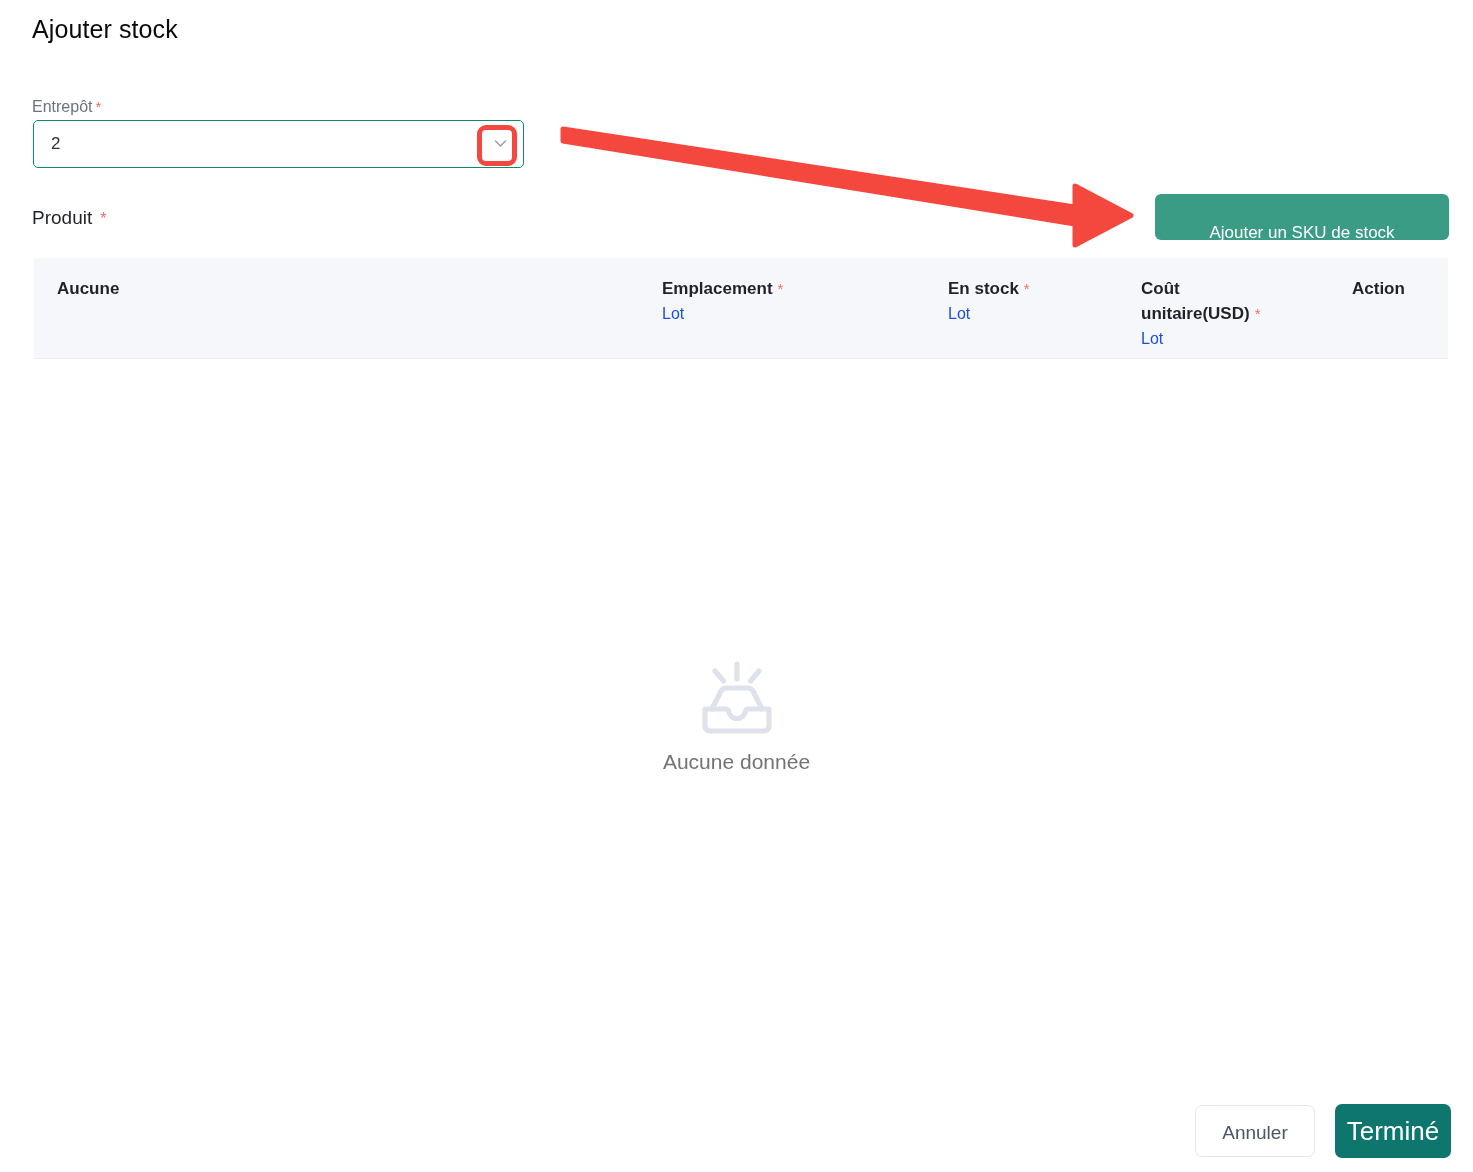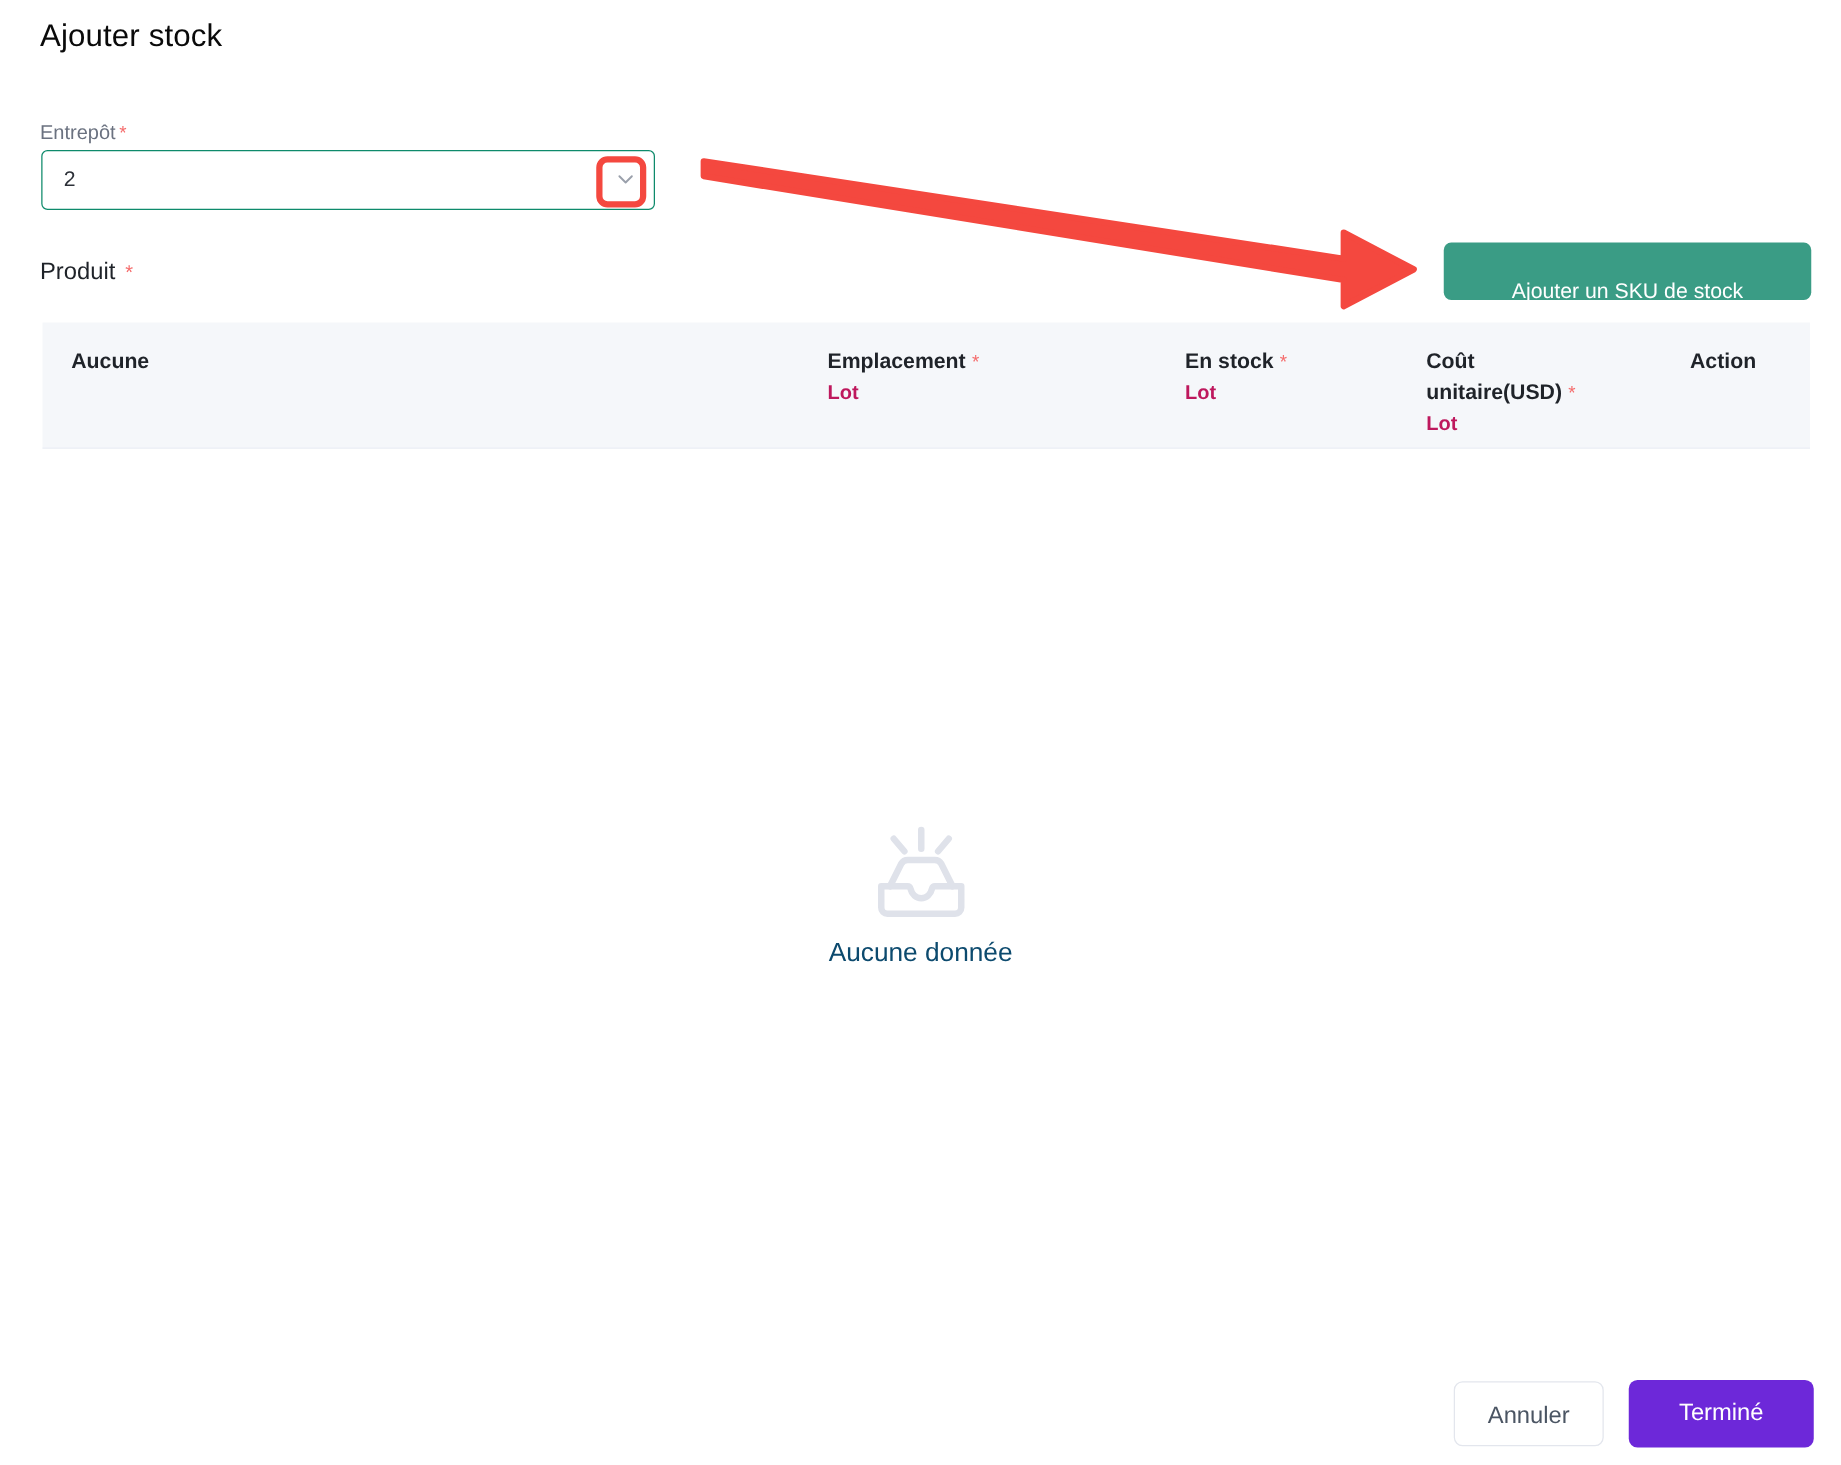--- a/index.html
+++ b/index.html
@@ -175,22 +175,22 @@
     line-height: 25px;
     white-space: nowrap;
   }
   .th .req-star {
     font-weight: normal;
     font-size: 15px;
     margin-left: 5px;
   }
   .th-sub {
     display: block;
-    font-weight: bold;
-    color: #be185d;
+    font-weight: normal;
+    color: #1d4ed8;
     font-size: 16px;
     line-height: 25px;
     margin-top: 0px;
   }
   .th-article     { left: 23px; }
   .th-emplacement { left: 628px; }
   .th-enstock     { left: 914px; }
   .th-cout        { left: 1107px; width: 160px; white-space: normal; }
   .th-action      { left: 1318px; }
 
@@ -203,21 +203,21 @@
     text-align: center;
   }
   .empty-icon {
     display: inline-block;
     width: 98px;
     height: 78px;
   }
   .empty-text {
     margin-top: 6px;
     font-size: 21px;
-    color: #0c4a6e;
+    color: #737373;
     line-height: 28px;
   }
 
   
   .footer {
     position: absolute;
     right: 22px;
     bottom: 14px;
     display: flex;
     gap: 20px;
@@ -229,27 +229,27 @@
     background: #ffffff;
     border: 1px solid #e3e6ed;
     border-radius: 7px;
     font-family: "Liberation Sans", sans-serif;
     font-size: 19px;
     color: #4b5563;
     cursor: pointer;
     padding: 16px;
   }
   .btn-done {
-    width: 148px;
+    width: 116px;
     height: 54px;
-    background: #6d28d9;
+    background: #0f766e;
     border: none;
     border-radius: 7px;
     font-family: "Liberation Sans", sans-serif;
-    font-size: 19px;
+    font-size: 26px;
     color: #ffffff;
     cursor: pointer;
     padding: 0;
   }
 
   
   .annotation-arrow {
     position: absolute;
     left: 0;
     top: 0;

